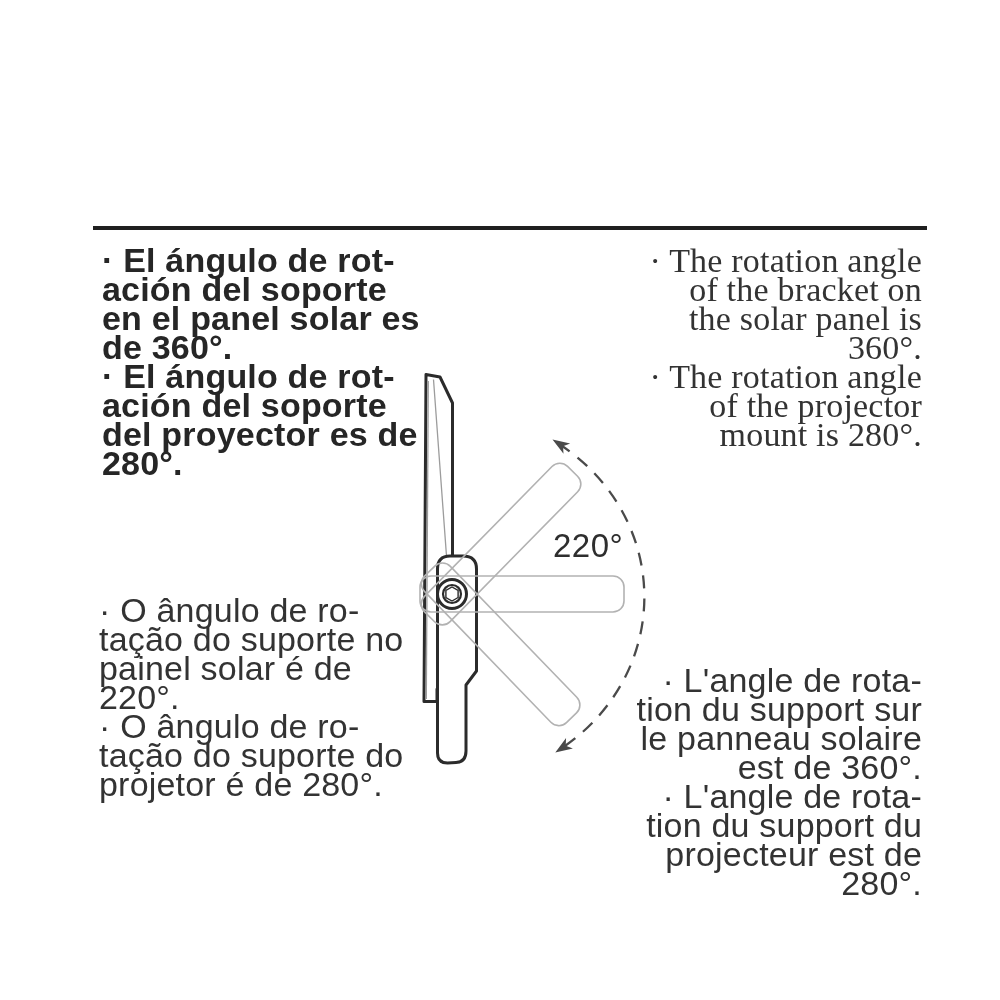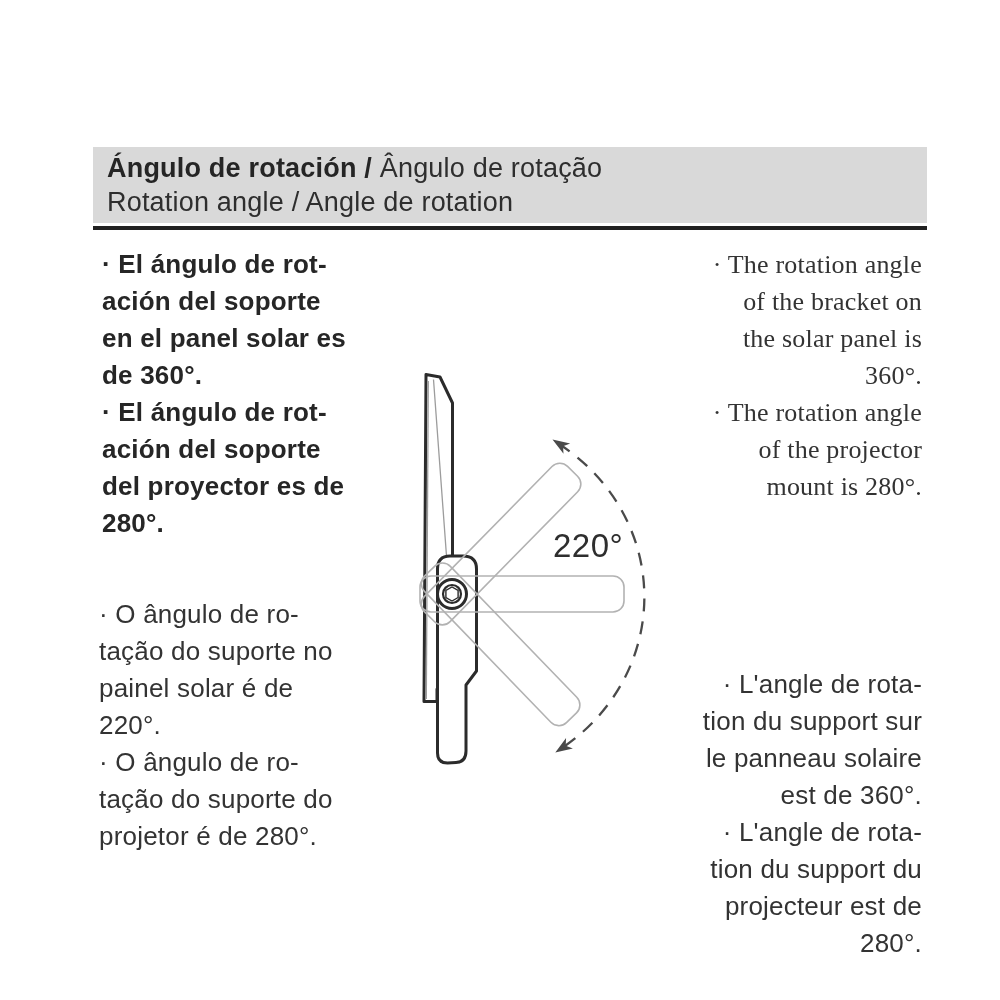--- a/index.html
+++ b/index.html
@@ -8,41 +8,37 @@
     font-family:"Liberation Sans",sans-serif;color:#2f2f2f;
   }
   .header{
     position:absolute;left:93px;top:147px;width:834px;height:76px;
     background:#d9d9d9;box-sizing:border-box;padding:4px 0 0 14px;
     font-size:27px;line-height:34px;color:#2e2e2e;letter-spacing:.2px;
   }
   .header .bold{font-weight:700;color:#252525;}
   .rule{position:absolute;left:93px;top:226px;width:834px;height:4px;background:#202020;}
   .txt{
-    position:absolute;white-space:pre-line;font-size:26px;line-height:37px;
+    position:absolute;white-space:pre-line;font-size:34px;line-height:29px;
     letter-spacing:.2px;color:#333333;
   }
   .txt.es{left:102px;top:246px;width:345px;font-weight:700;color:#262626;}
   .txt.pt{left:99px;top:596px;width:345px;}
   .txt.en{top:246px;right:78px;width:335px;text-align:right;font-family:Liberation Serif, serif;}
   .txt.fr{top:642px;right:78px;width:335px;text-align:right;margin-top:24px;}
   .angle-label{
     position:absolute;left:553px;top:527px;font-size:33px;color:#2e2e2e;letter-spacing:.5px;
   }
   .diagram-svg{position:absolute;left:0;top:0;pointer-events:none;}
 </style>
 </head>
 <body>
 
 <div class="page">
 
-  <header class="header">
-    <div><span class="bold">Ángulo de rotación / </span><span>Ângulo de rotação</span></div>
-    <div>Rotation angle / Angle de rotation</div>
-  </header>
   <div class="rule"></div>
 
   <div class="txt es">· El ángulo de rot-
 ación del soporte
 en el panel solar es
 de 360°.
 · El ángulo de rot-
 ación del soporte
 del proyector es de
 280°.</div>

